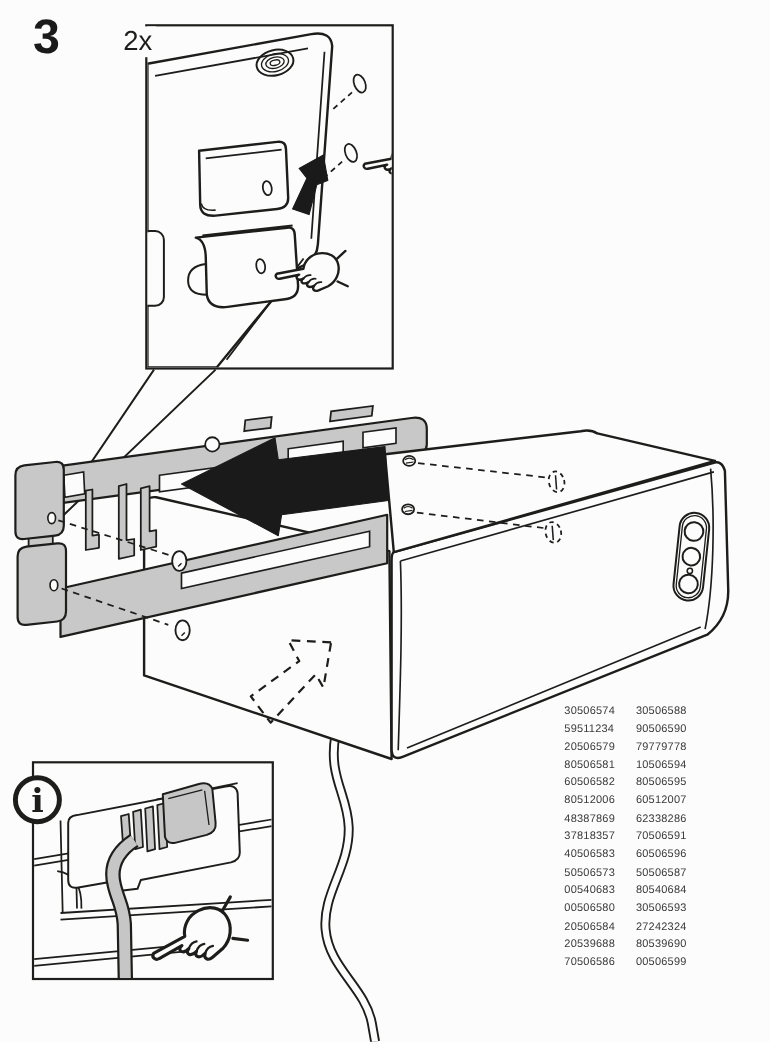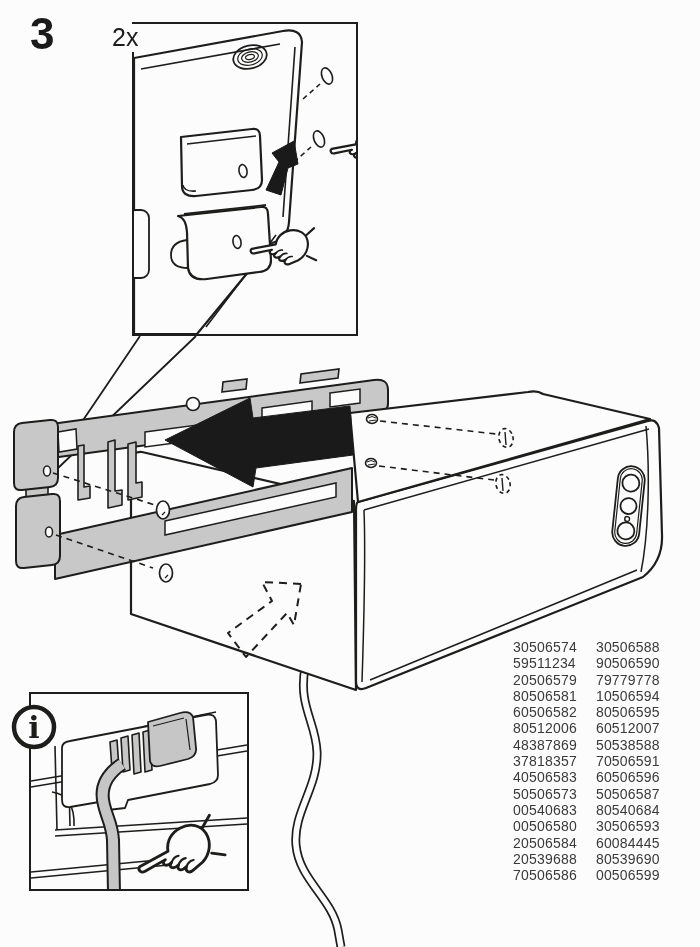--- a/index.html
+++ b/index.html
@@ -1,21 +1,21 @@
 <!DOCTYPE html>
 <html><head>
 <meta charset="utf-8">
 <style>
   html,body{margin:0;padding:0;}
   body{width:700px;height:947px;background:#fcfcfc;font-family:"Liberation Sans",sans-serif;overflow:hidden;}
   .page{position:relative;width:700px;height:947px;background:#fcfcfc;}
   .art{position:absolute;left:0;top:0;}
   .step-number{position:absolute;left:30px;top:12px;font-size:44px;font-weight:bold;color:#1a1a1a;line-height:1;}
   .qty-label{position:absolute;left:108px;top:24px;font-size:25px;color:#1d1d1b;background:#fcfcfc;padding:0 4px;line-height:1.1;}
-  .part-numbers{position:absolute;left:513px;top:639px;display:flex;gap:19px;font-size:14px;color:#3a3a3a;}
+  .part-numbers{position:absolute;left:513px;top:639px;display:flex;gap:19px;font-size:10px;color:#3a3a3a;}
   .part-numbers .col div{line-height:16.3px;letter-spacing:0.2px;}
 </style>
 </head>
 <body>
 
 <div class="page">
 
 <svg class="art" width="700" height="947" viewBox="0 0 700 947">
   <defs>
     <clipPath id="clipDetail">
@@ -214,25 +214,25 @@
         <div>20539688</div>
         <div>70506586</div>
       </div>
   <div class="col">
         <div>30506588</div>
         <div>90506590</div>
         <div>79779778</div>
         <div>10506594</div>
         <div>80506595</div>
         <div>60512007</div>
-        <div>50538588</div>
+        <div>62338286</div>
         <div>70506591</div>
         <div>60506596</div>
         <div>50506587</div>
         <div>80540684</div>
         <div>30506593</div>
-        <div>60084445</div>
+        <div>27242324</div>
         <div>80539690</div>
         <div>00506599</div>
       </div>
 </div>
 
 </div>
 
 </body></html>

